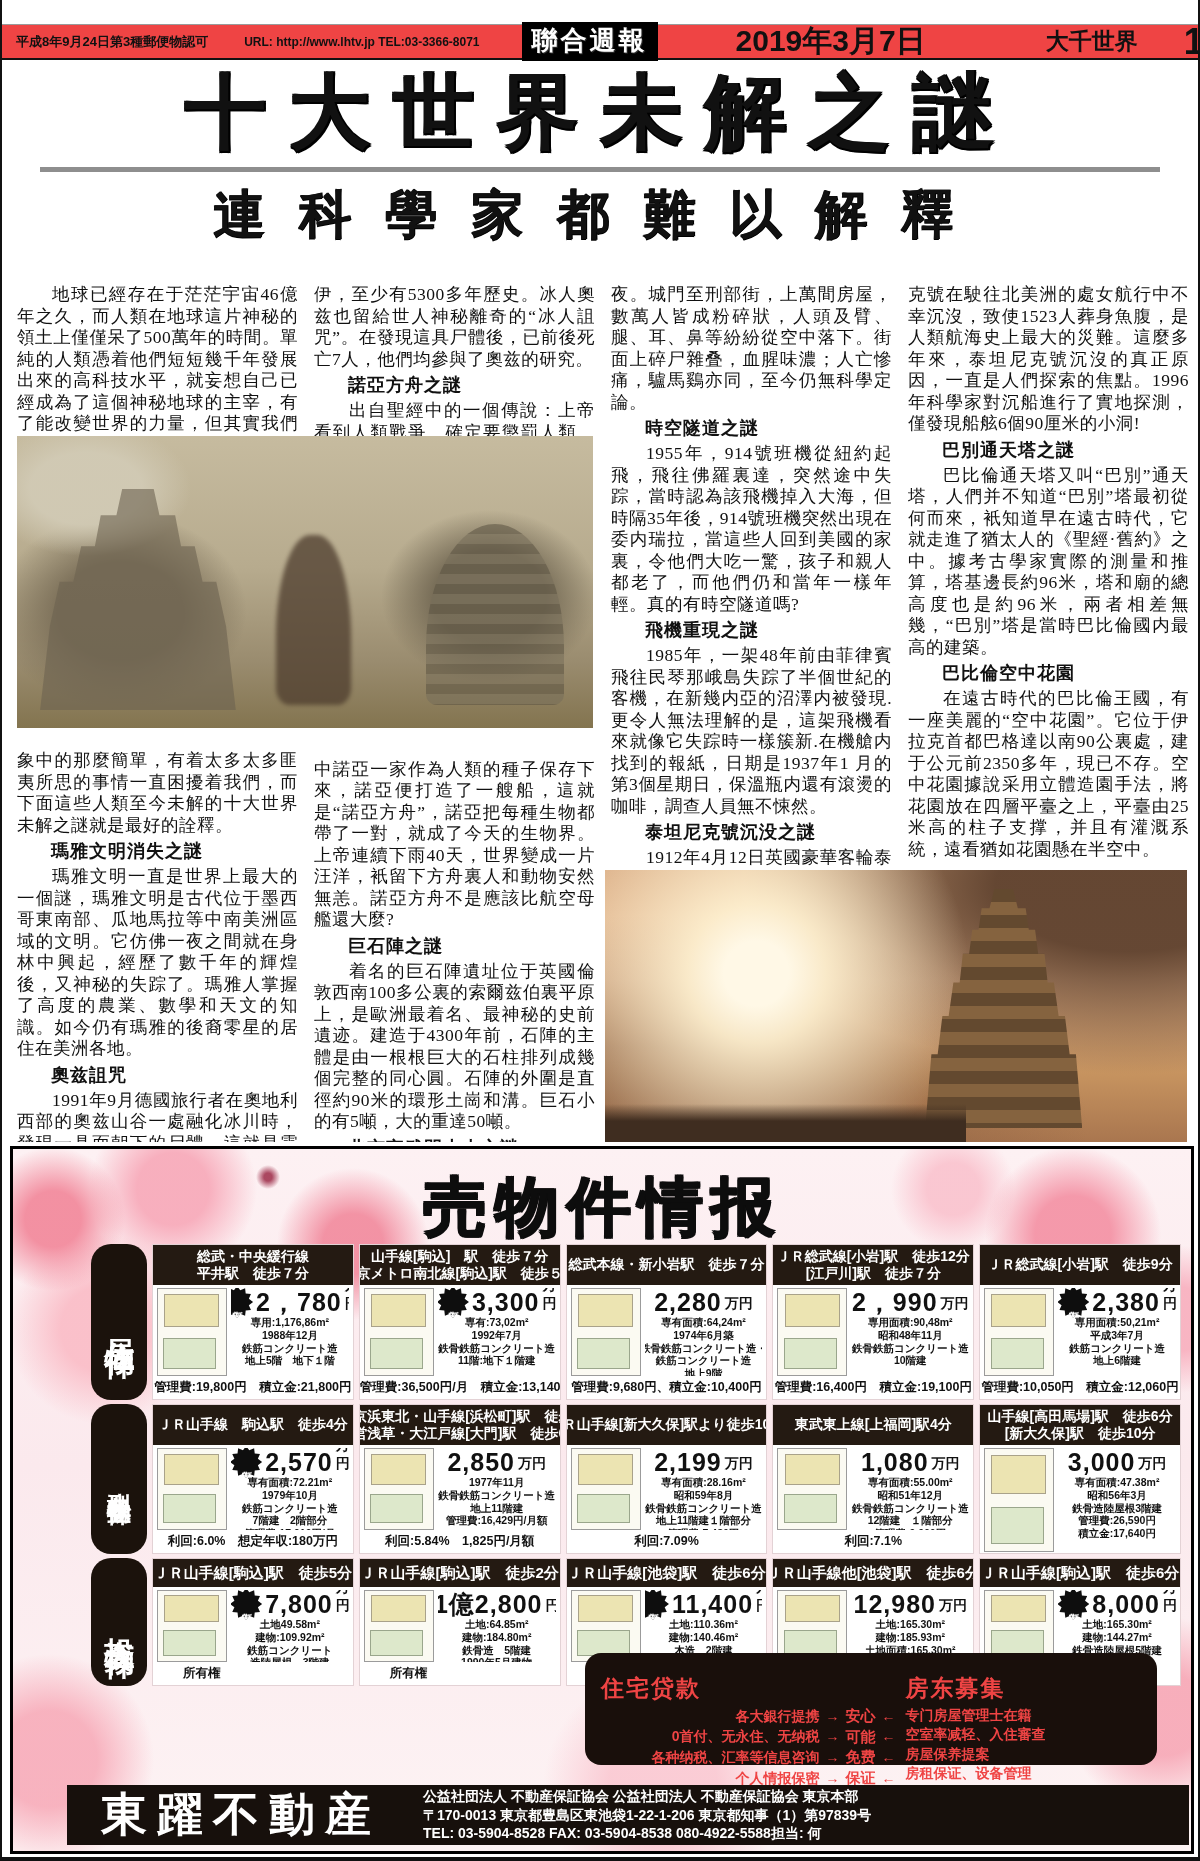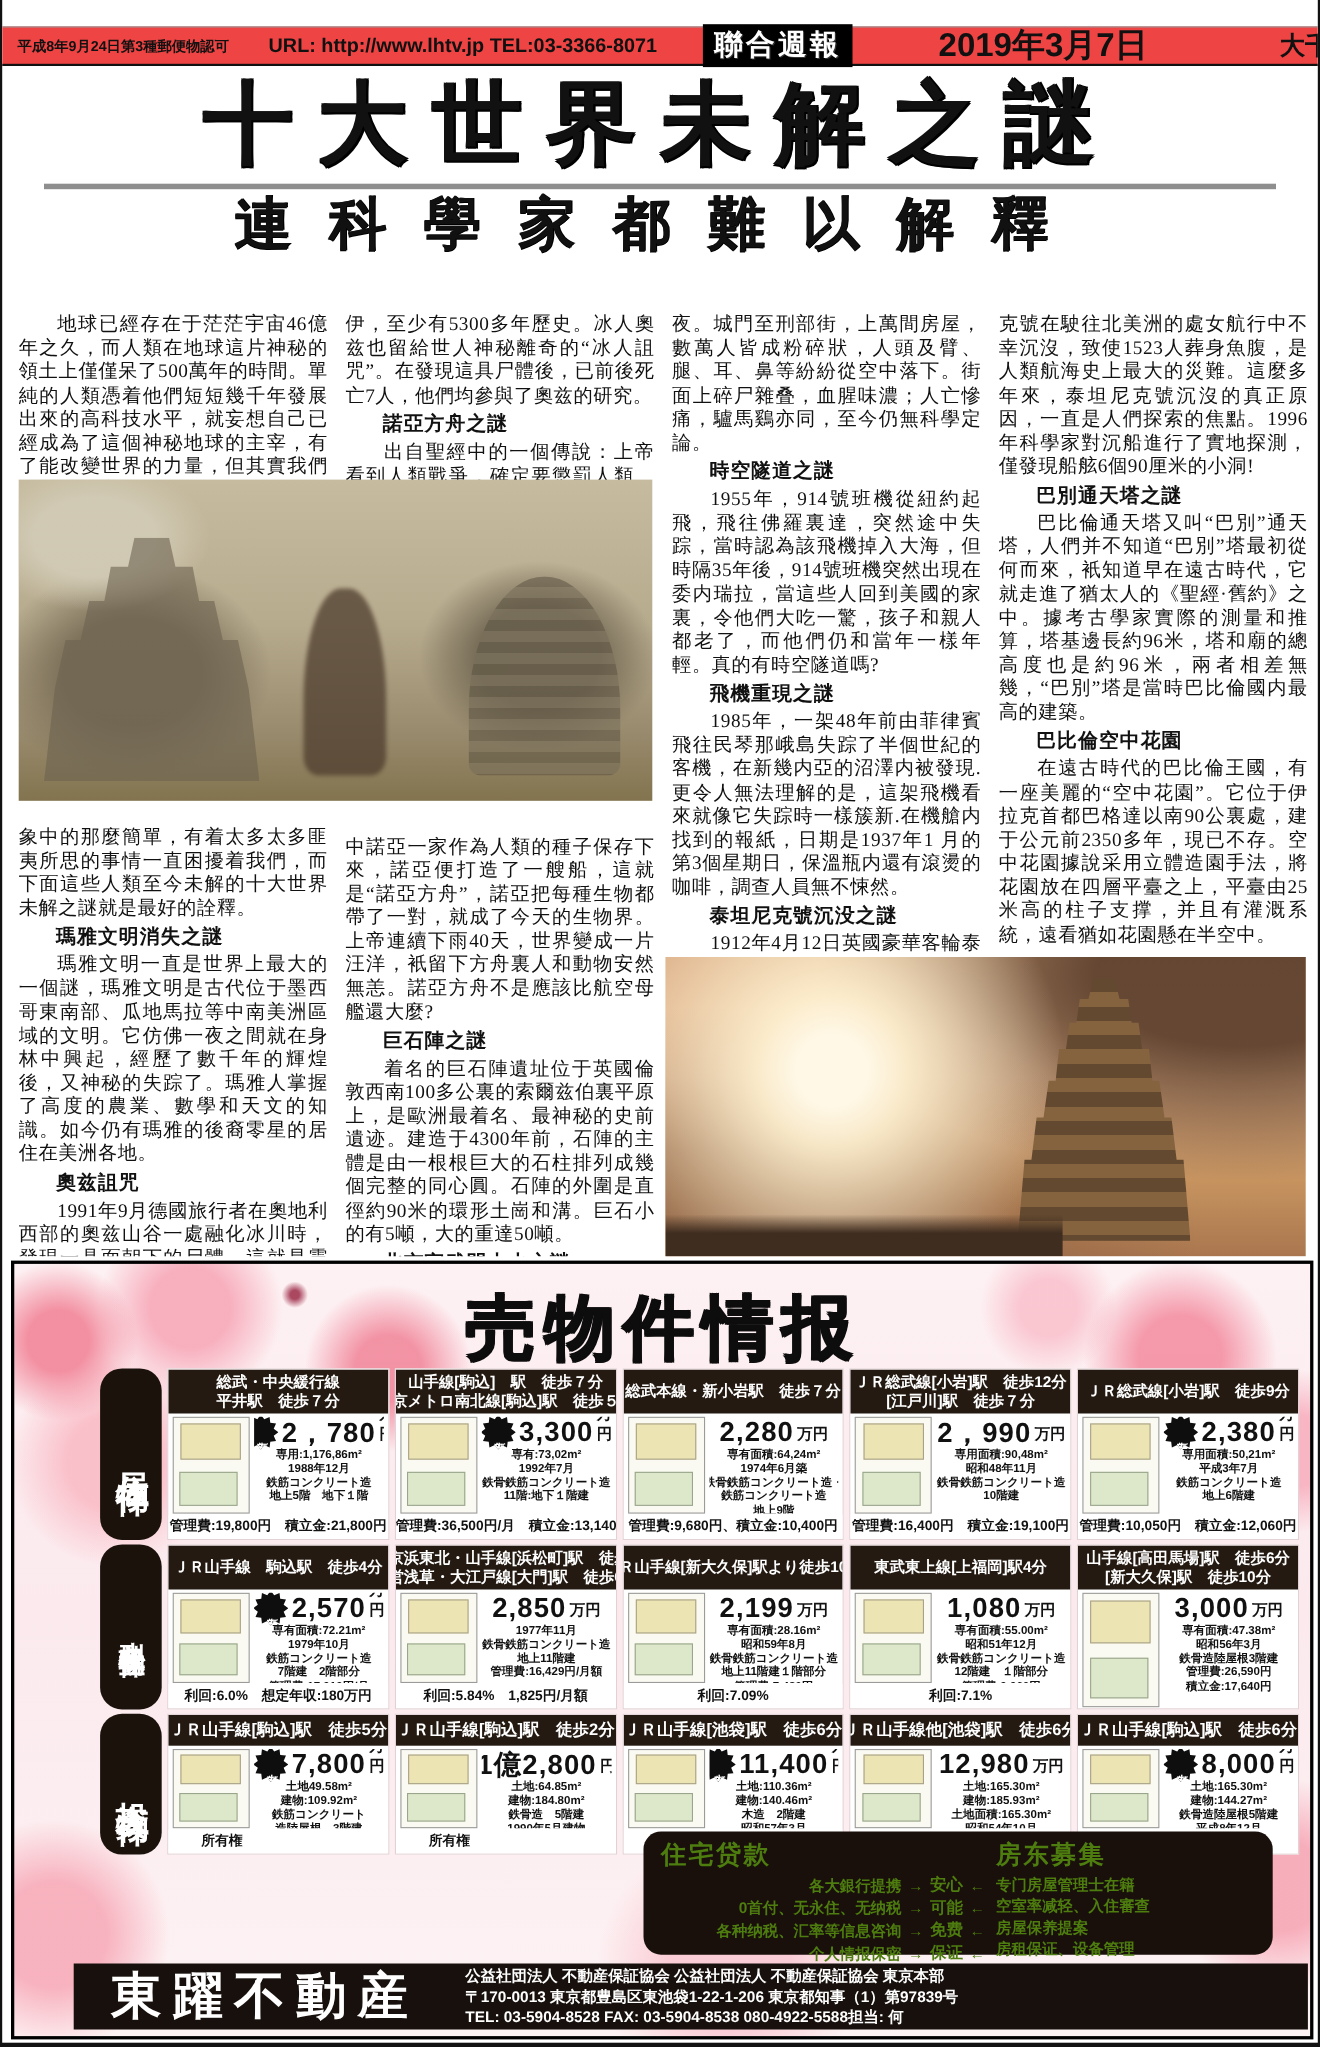--- a/index.html
+++ b/index.html
@@ -6,35 +6,35 @@
   *{box-sizing:border-box;}
   .page{position:relative;width:1200px;height:1861px;margin:0 auto;background:#fff;
         border-left:2px solid #111;border-right:2px solid #111;border-bottom:4px solid #111;
         font-family:"Liberation Sans",sans-serif;color:#111;overflow:hidden;}
 
   
   .masthead{position:absolute;top:24px;left:0;right:0;height:36px;background:#ef4444;
             border-top:1px solid #9a9a9a;border-bottom:2px solid #111;display:flex;align-items:center;}
   .masthead::before,.masthead::after{content:"";width:10px;align-self:stretch;background:#000;}
   .mh-approval{font-size:13px;font-weight:bold;margin-left:14px;white-space:nowrap;}
-  .mh-url{font-size:18px;font-weight:bold;margin-left:36px;white-space:nowrap;}
+  .mh-url{font-size:12px;font-weight:bold;margin-left:36px;white-space:nowrap;}
   .mh-paper{background:#000;color:#fff;font-weight:900;font-size:26px;letter-spacing:3px;
             padding:1px 10px 3px;margin-left:42px;white-space:nowrap;
             text-shadow:1px 1px 0 #333;font-family:"Liberation Sans",sans-serif;}
   .mh-date{font-size:30px;font-weight:bold;margin-left:78px;white-space:nowrap;}
   .mh-section{font-size:23px;font-weight:900;margin-left:120px;white-space:nowrap;}
   .mh-page{font-size:36px;font-weight:900;margin-left:46px;margin-right:14px;line-height:1;}
 
   
   .title{position:absolute;top:58px;left:0;width:100%;text-align:center;
          font-family:"Liberation Serif","DejaVu Serif",serif;font-weight:900;
          font-size:82px;letter-spacing:22px;white-space:nowrap;
          text-shadow:2px 0 #000,0 2px #000,2px 2px #000;}
   .rule{position:absolute;top:167px;left:38px;right:38px;height:5px;background:#8e8e8e;}
-  .subtitle{position:absolute;top:169px;left:0;width:100%;text-align:center;
+  .subtitle{position:absolute;top:180px;left:0;width:100%;text-align:center;
             font-family:"Liberation Serif","DejaVu Serif",serif;font-weight:900;
             font-size:52px;letter-spacing:34px;white-space:nowrap;
             text-shadow:1px 0 #000,0 1px #000;}
 
   
   .article{position:absolute;top:284px;left:15px;width:1172px;height:858px;
            display:flex;gap:16px;font-family:"Liberation Serif","DejaVu Serif",serif;}
   .col{flex:1 1 0;overflow:hidden;}
   .para{margin:0;font-size:17.5px;line-height:21.5px;text-align:justify;letter-spacing:.5px;}
   .para.indent{text-indent:2em;}
@@ -118,22 +118,22 @@
   .detail{font-size:10.5px;line-height:1.22;font-weight:bold;text-align:center;white-space:nowrap;}
   .card-foot{margin-top:auto;font-size:12.5px;font-weight:900;text-align:center;
              padding:2px 0 3px;background:#fff;white-space:nowrap;}
   .row3 .card-foot{text-align:left;padding-left:30px;}
 
   
   .promo{position:absolute;left:108px;top:540px;width:440px;color:#111;}
   .promo-head{font-size:27px;font-weight:900;letter-spacing:2px;margin-bottom:6px;
               text-shadow:1px 0 #111;}
   .promo-line{font-size:19px;font-weight:900;line-height:1.45;}
-  .loan{position:absolute;left:572px;top:516px;width:572px;height:112px;background:#190f0b;
-        border-radius:16px;color:#4d7c0f;padding:6px 16px 4px;display:flex;gap:10px;}
+  .loan{position:absolute;left:572px;top:504px;width:572px;height:112px;background:#190f0b;
+        border-radius:16px;color:#ef4444;padding:20px 16px 4px;display:flex;gap:10px;}
   .loan-left{flex:1.25;}
   .loan-right{flex:1;}
   .loan-title{font-size:23px;font-weight:900;letter-spacing:2px;margin-bottom:2px;}
   .loan-row{display:flex;align-items:center;font-size:14px;font-weight:bold;line-height:1.38;gap:6px;text-align:right;}
   .loan-row .lbl{flex:1;white-space:nowrap;}
   .loan-row .word{font-size:15px;font-weight:900;}
   .loan-item{font-size:14px;font-weight:bold;line-height:1.38;white-space:nowrap;}
   .loan-right .loan-title{text-align:left;}
 
   

